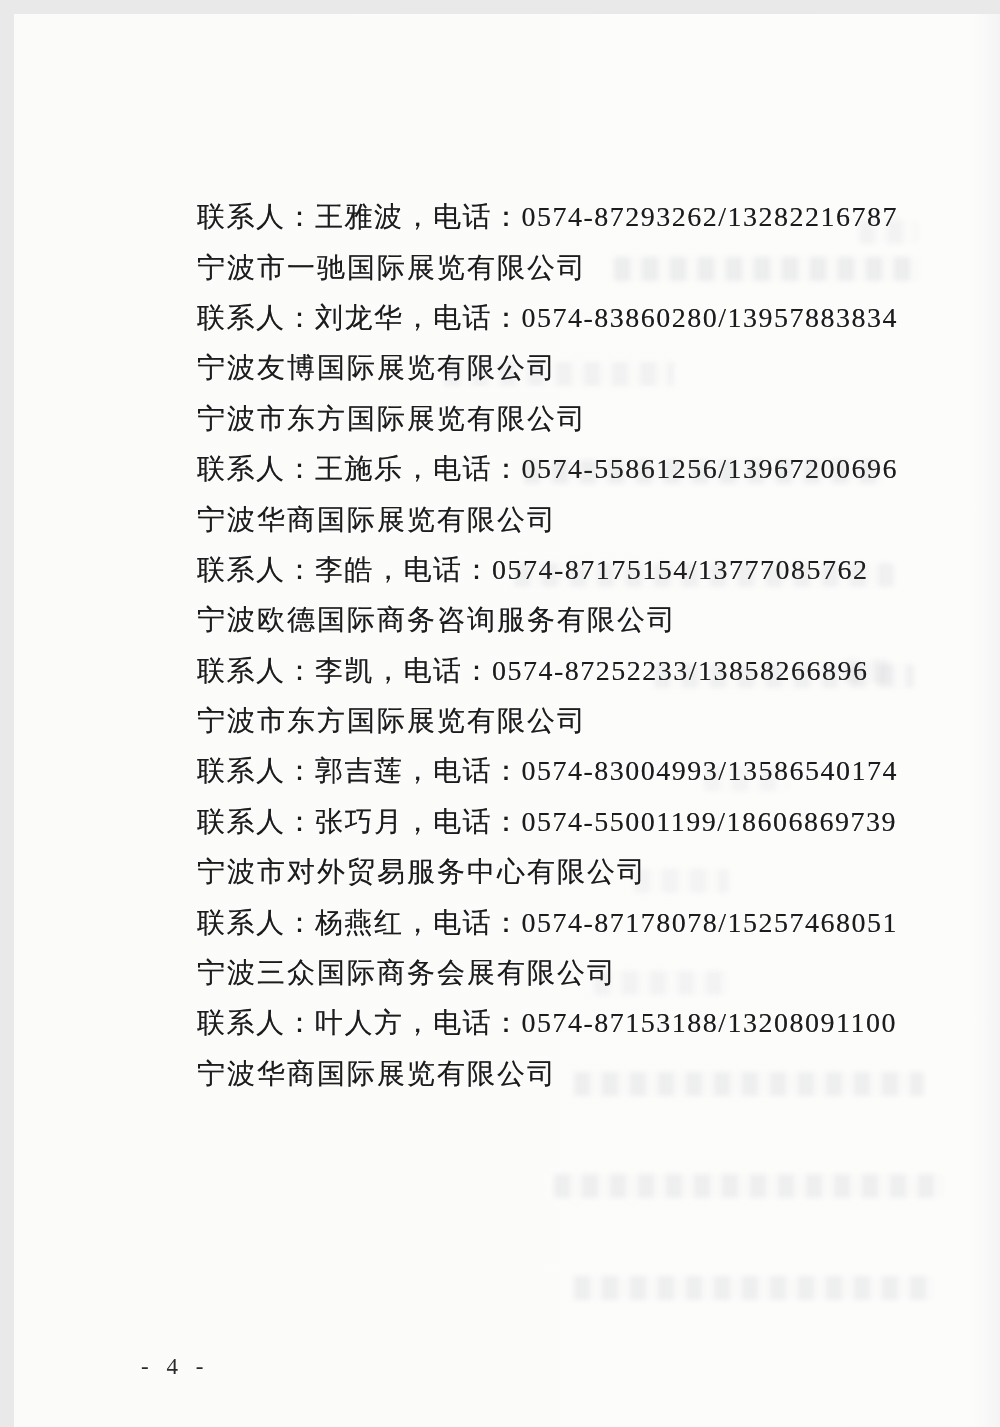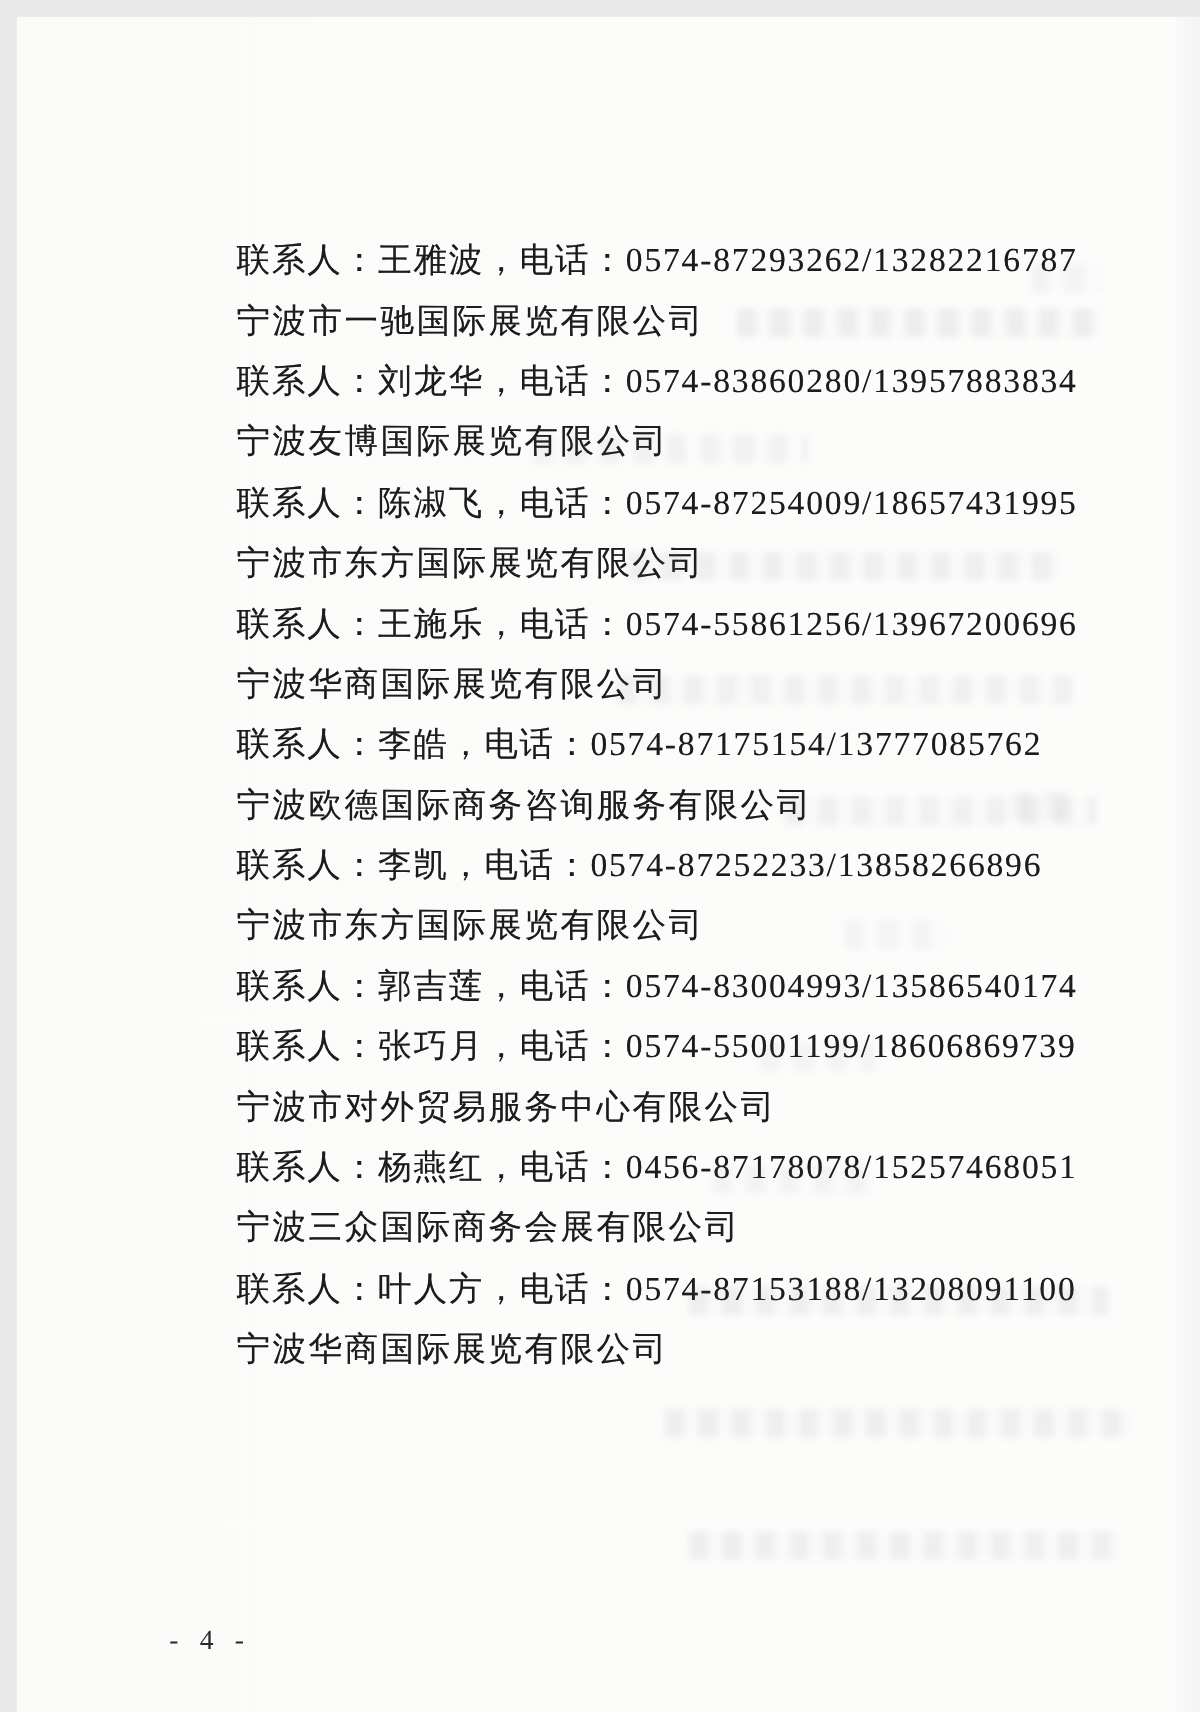--- a/index.html
+++ b/index.html
@@ -62,32 +62,31 @@
 </head>
 <body>
 
 <div class="page">
 
   <div class="doc-lines">
     <div class="line contact">联系人：王雅波，电话：0574-87293262/13282216787</div>
     <div class="line company">宁波市一驰国际展览有限公司</div>
     <div class="line contact">联系人：刘龙华，电话：0574-83860280/13957883834</div>
     <div class="line company">宁波友博国际展览有限公司</div>
-    <div class="line contact">联系人：陈淑飞，电话：0574-87254009/18657431995</div>
     <div class="line company">宁波市东方国际展览有限公司</div>
     <div class="line contact">联系人：王施乐，电话：0574-55861256/13967200696</div>
     <div class="line company">宁波华商国际展览有限公司</div>
     <div class="line contact">联系人：李皓，电话：0574-87175154/13777085762</div>
     <div class="line company">宁波欧德国际商务咨询服务有限公司</div>
     <div class="line contact">联系人：李凯，电话：0574-87252233/13858266896</div>
     <div class="line company">宁波市东方国际展览有限公司</div>
     <div class="line contact">联系人：郭吉莲，电话：0574-83004993/13586540174</div>
     <div class="line contact">联系人：张巧月，电话：0574-55001199/18606869739</div>
     <div class="line company">宁波市对外贸易服务中心有限公司</div>
-    <div class="line contact">联系人：杨燕红，电话：0456-87178078/15257468051</div>
+    <div class="line contact">联系人：杨燕红，电话：0574-87178078/15257468051</div>
     <div class="line company">宁波三众国际商务会展有限公司</div>
     <div class="line contact">联系人：叶人方，电话：0574-87153188/13208091100</div>
     <div class="line company">宁波华商国际展览有限公司</div>
   </div>
 
   <div class="smudge" style="left:600px; top:243px; width:305px; opacity:.50;"></div>
   <div class="smudge" style="left:845px; top:206px; width:58px;  opacity:.30;"></div>
   <div class="smudge" style="left:430px; top:348px; width:230px; opacity:.35;"></div>
   <div class="smudge" style="left:510px; top:446px; width:360px; opacity:.45;"></div>
   <div class="smudge" style="left:500px; top:549px; width:380px; opacity:.40;"></div>

